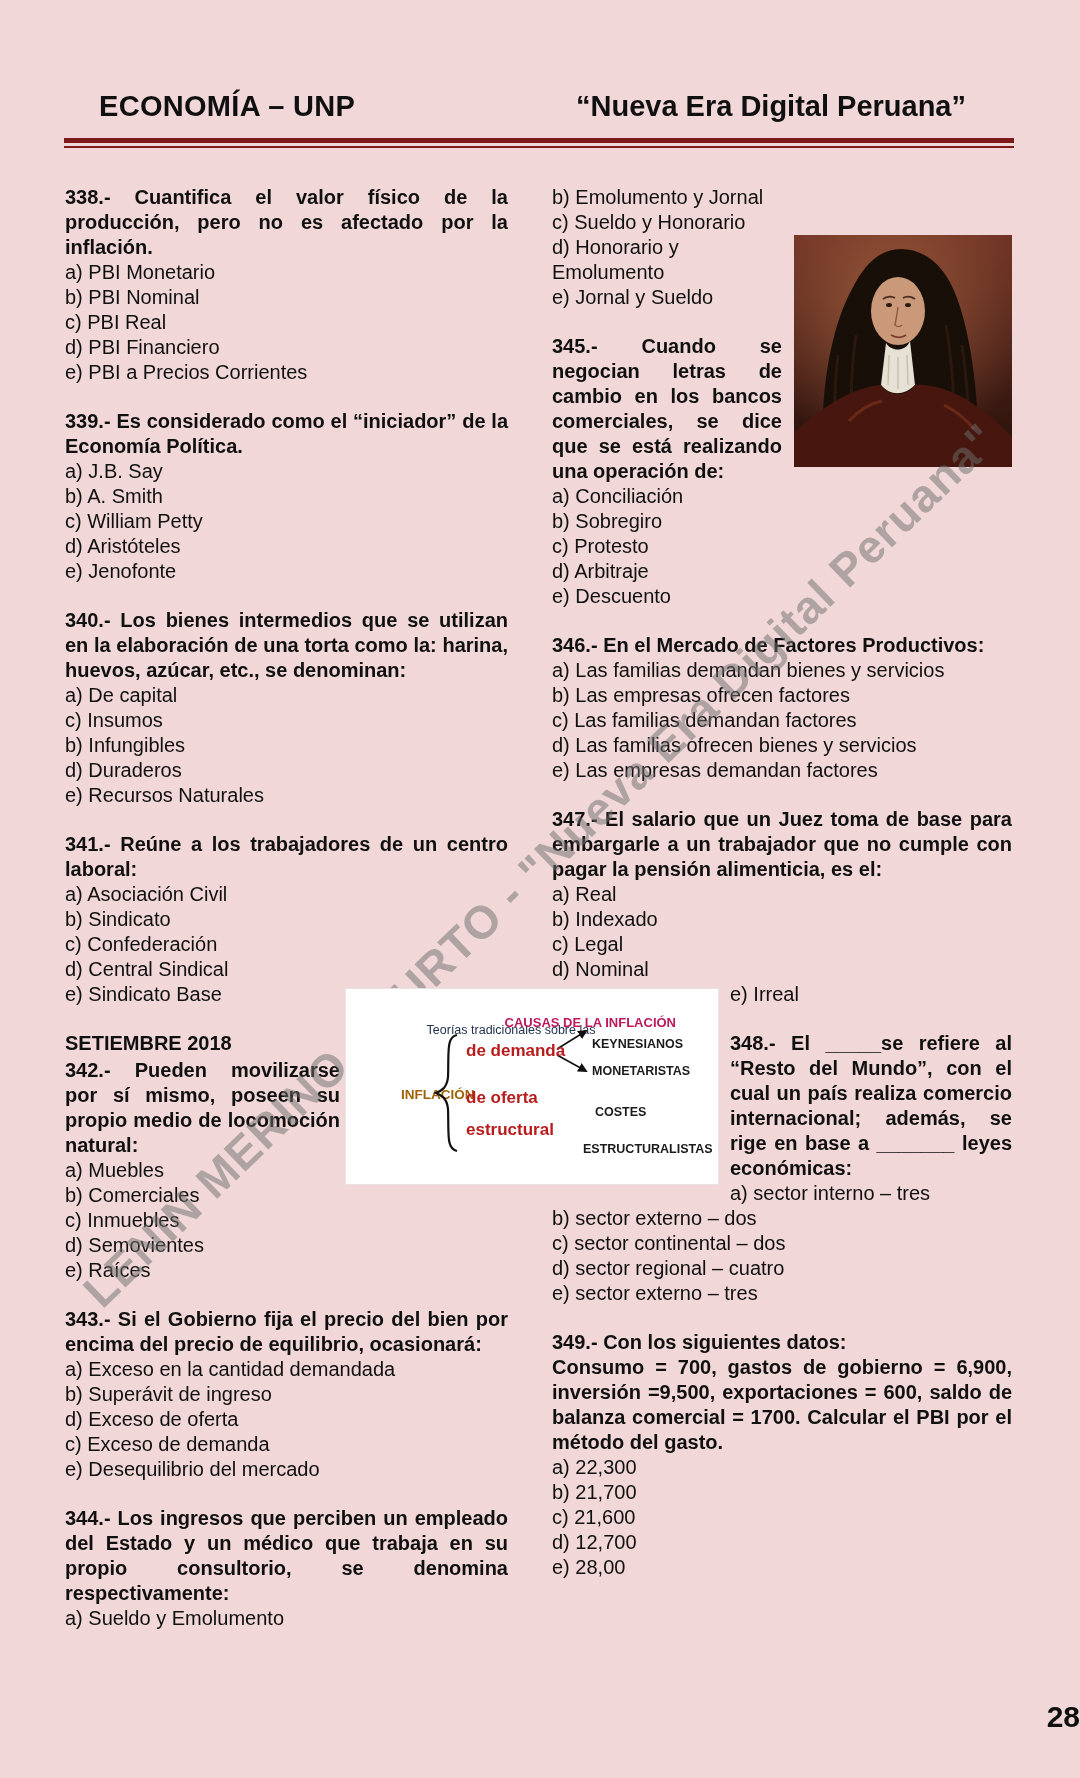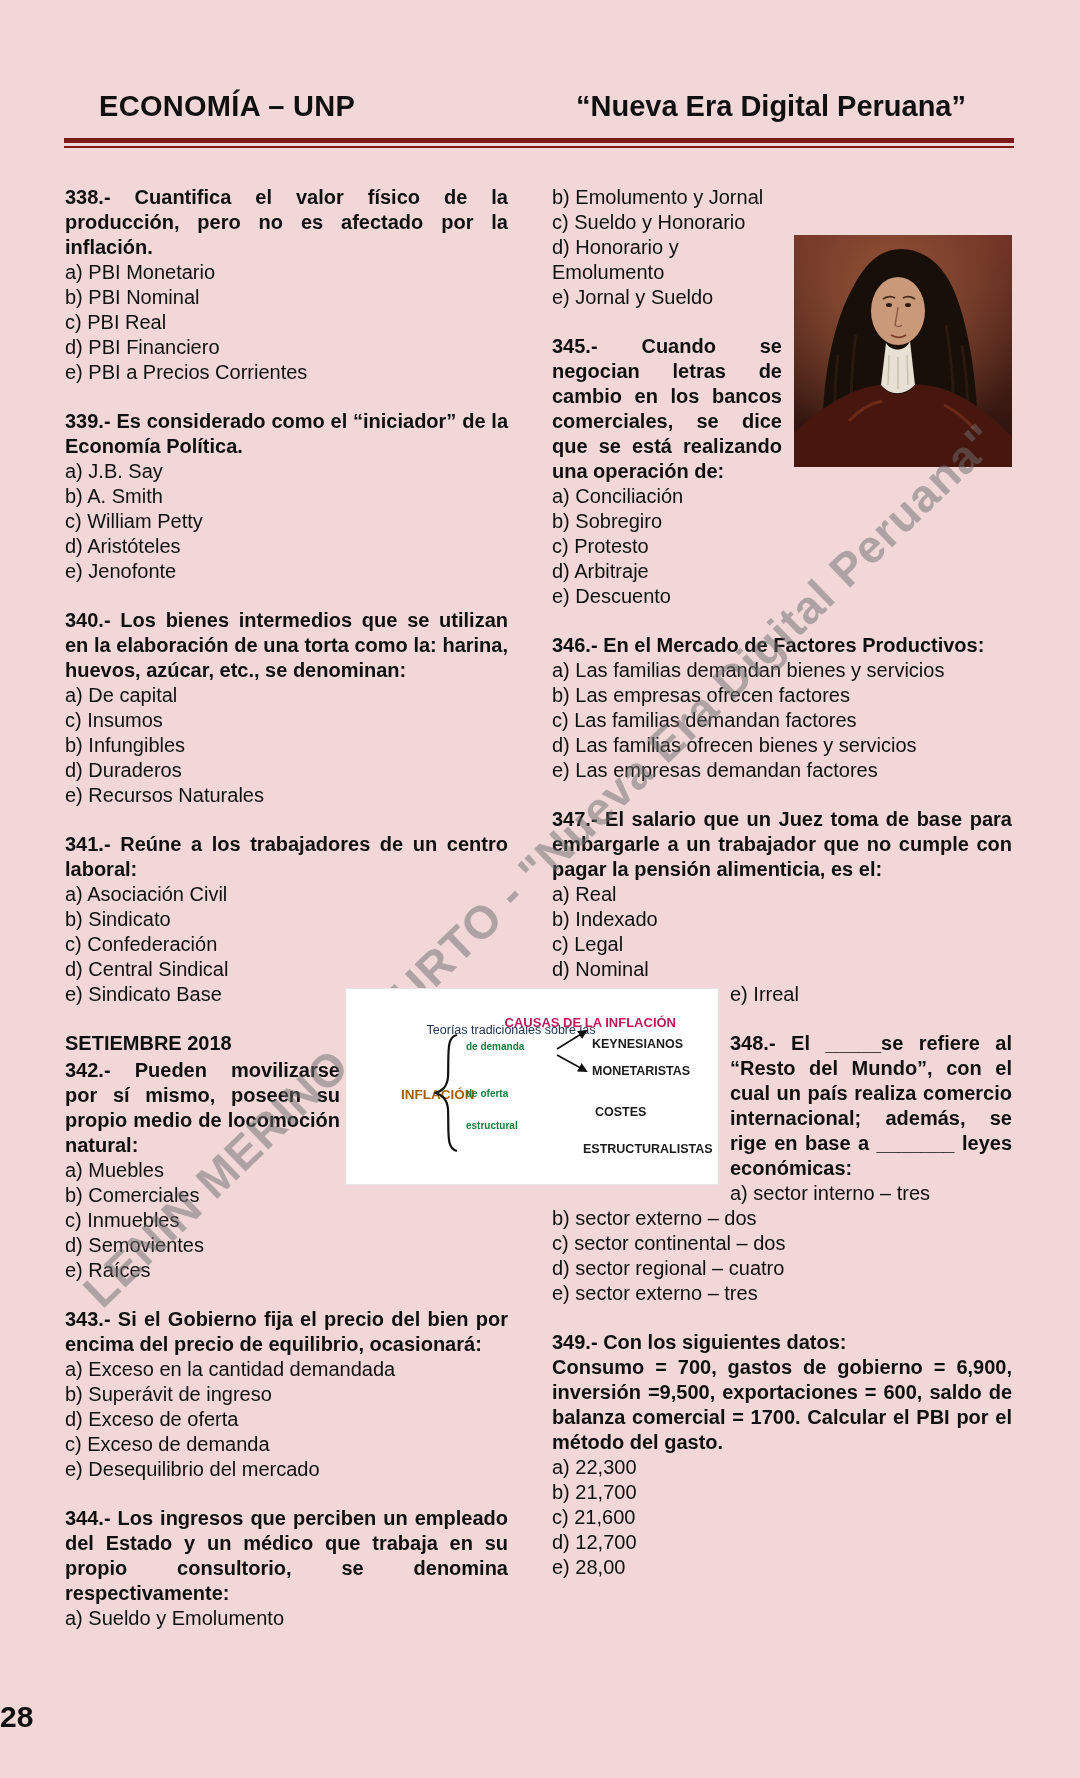--- a/index.html
+++ b/index.html
@@ -38,25 +38,25 @@
     transform:translate(-50%,-50%) rotate(-44deg);
     white-space:nowrap; font-size:46px; font-weight:700; letter-spacing:1px;
     color:#6e6e6e; opacity:.5; pointer-events:none;
   }
 
   .diagram { position:absolute; left:345px; top:988px; width:374px; height:197px;
              background:#ffffff; z-index:3; font-size:13px; border:1px solid #e8e2e2; }
   .dg-t1 { position:absolute; left:0; top:9px;  width:330px; text-align:center; font-size:12.5px; color:#23304f;margin-top:25px; }
   .dg-t2 { position:absolute; left:0; top:26px; width:330px; text-align:right; font-size:13px; font-weight:700; color:#be185d; }
   .dg-root { position:absolute; left:8px; top:98px; font-size:13.5px; font-weight:700; color:#a16207;margin-left:47px; }
-  .dg-b { position:absolute; color:#15803d; font-weight:700; font-size:10px; }
+  .dg-b { position:absolute; color:#b91c1c; font-weight:700; font-size:17px; }
   .dg-l { position:absolute; color:#1b1b1b; font-weight:600; font-size:12.5px;margin-top:16px; }
   .dg-svg { position:absolute; left:0; top:0; width:374px; height:197px; }
 
-  .page-num { position:absolute; left:0; top:1700px; width:100%; text-align:left;
+  .page-num { position:absolute; left:0; top:1700px; width:100%; text-align:right;
               font-size:30px; font-weight:700; z-index:1; }
 </style>
 </head>
 <body>
 
 <div class="hdr-left">ECONOMÍA – UNP</div>
 <div class="hdr-right">“Nueva Era Digital Peruana”</div>
 <div class="hdr-rule"></div>
 
 <div class="col col-left" id="col-left">

